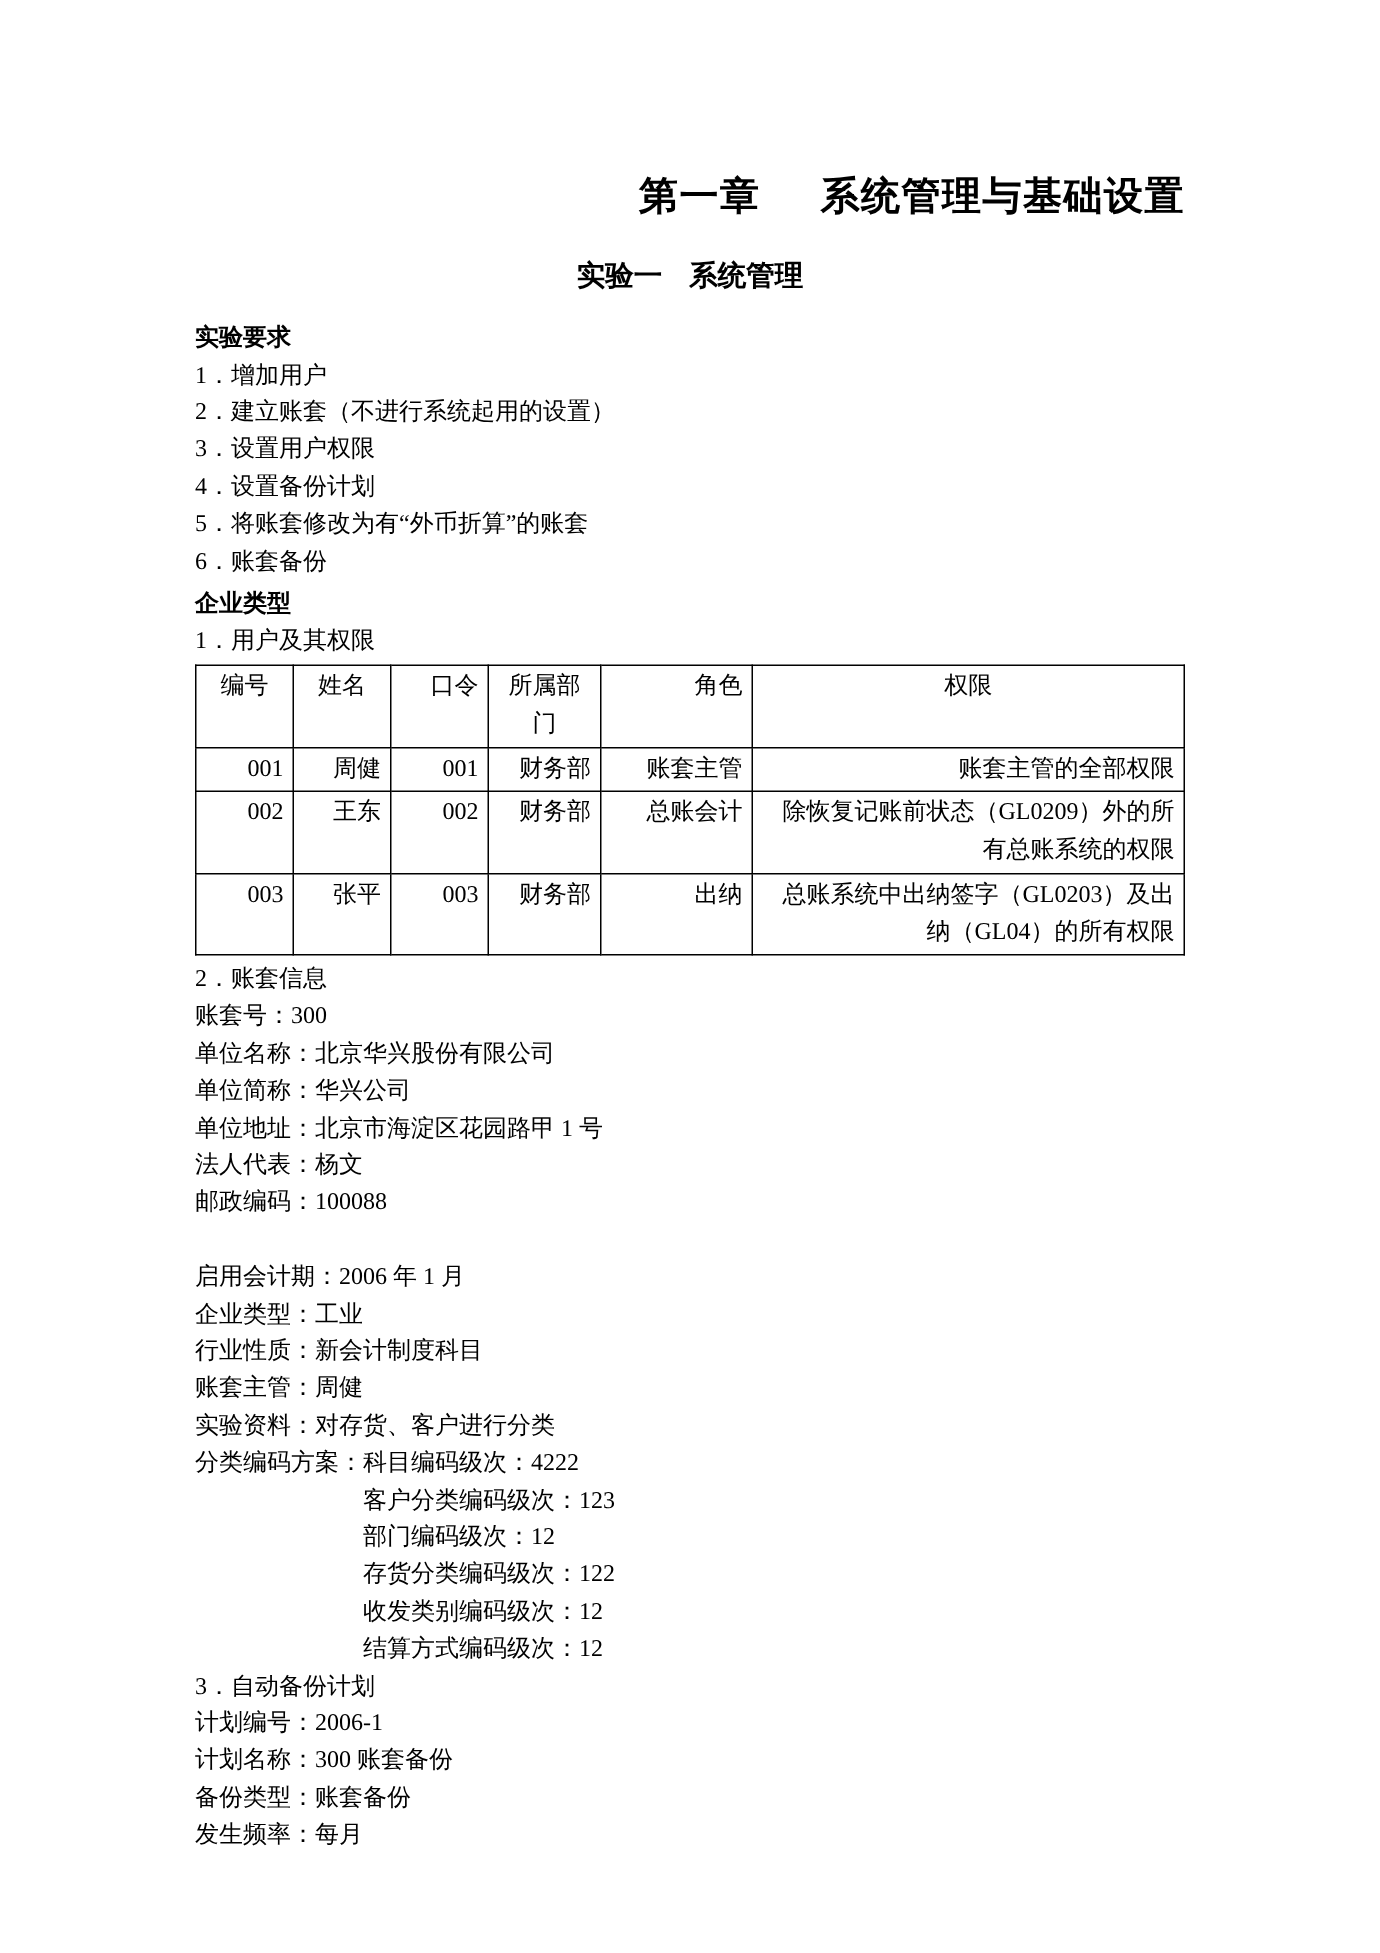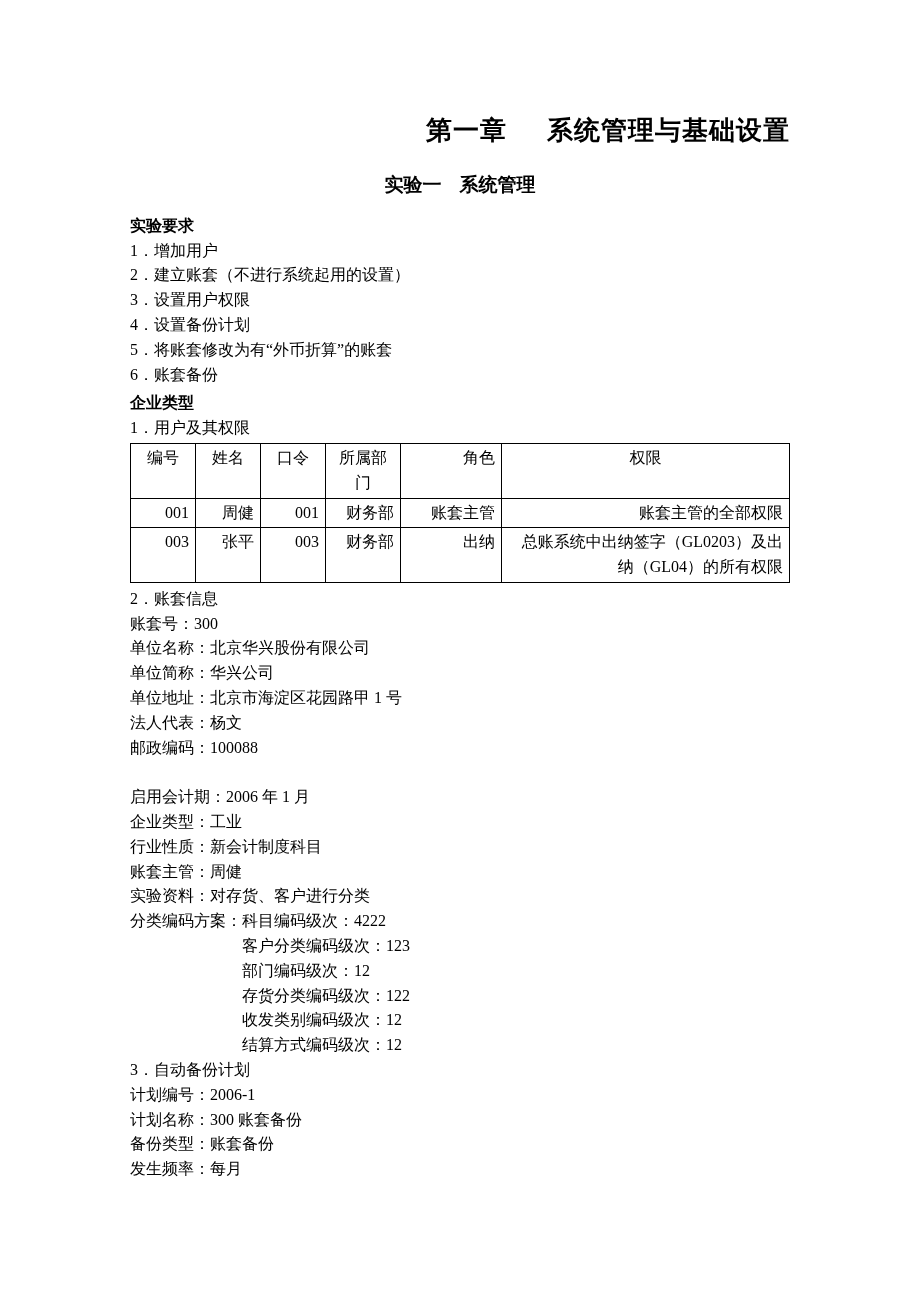--- a/index.html
+++ b/index.html
@@ -46,21 +46,21 @@
   th, td {
     border: 1px solid #000;
     padding: 2px 6px;
     text-align: right;
     vertical-align: top;
     font-weight: normal;
   }
   th { text-align: center; margin-left: 36px; }
   .col-id   { width: 52px; }
   .col-name { width: 52px; }
-  .col-pwd  { width: 52px; }
+  .col-pwd  { width: 52px; text-align: right; }
   .col-dept { width: 62px; }
   .col-role { width: 88px; text-align: right; }
   .indent1 { padding-left: 112px; }
 </style>
 </head>
 <body>
 
 <h1>
   <span>第一章</span><span class="gap"></span><span>系统管理与基础设置</span>
 </h1>
@@ -92,20 +92,28 @@
   </tr>
   <tr>
     <td>001</td>
     <td>周健</td>
     <td>001</td>
     <td>财务部</td>
     <td>账套主管</td>
     <td>账套主管的全部权限</td>
   </tr>
   <tr>
+    <td>002</td>
+    <td>王东</td>
+    <td>002</td>
+    <td>财务部</td>
+    <td>总账会计</td>
+    <td>除恢复记账前状态（GL0209）外的所有总账系统的权限</td>
+  </tr>
+  <tr>
     <td>003</td>
     <td>张平</td>
     <td>003</td>
     <td>财务部</td>
     <td>出纳</td>
     <td>总账系统中出纳签字（GL0203）及出纳（GL04）的所有权限</td>
   </tr>
 </tbody>
   </table>
 

